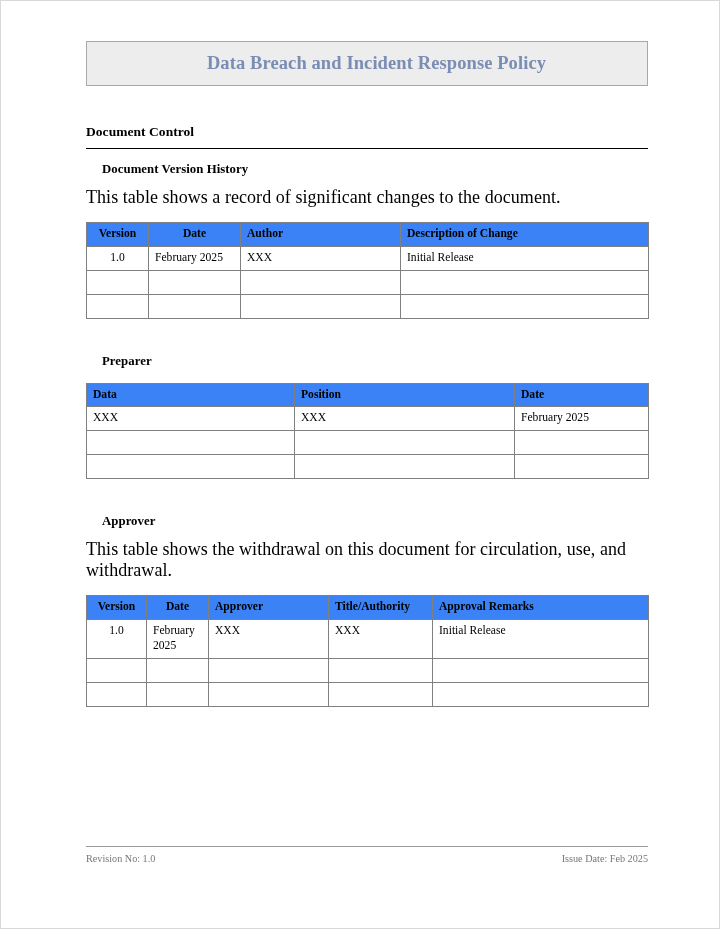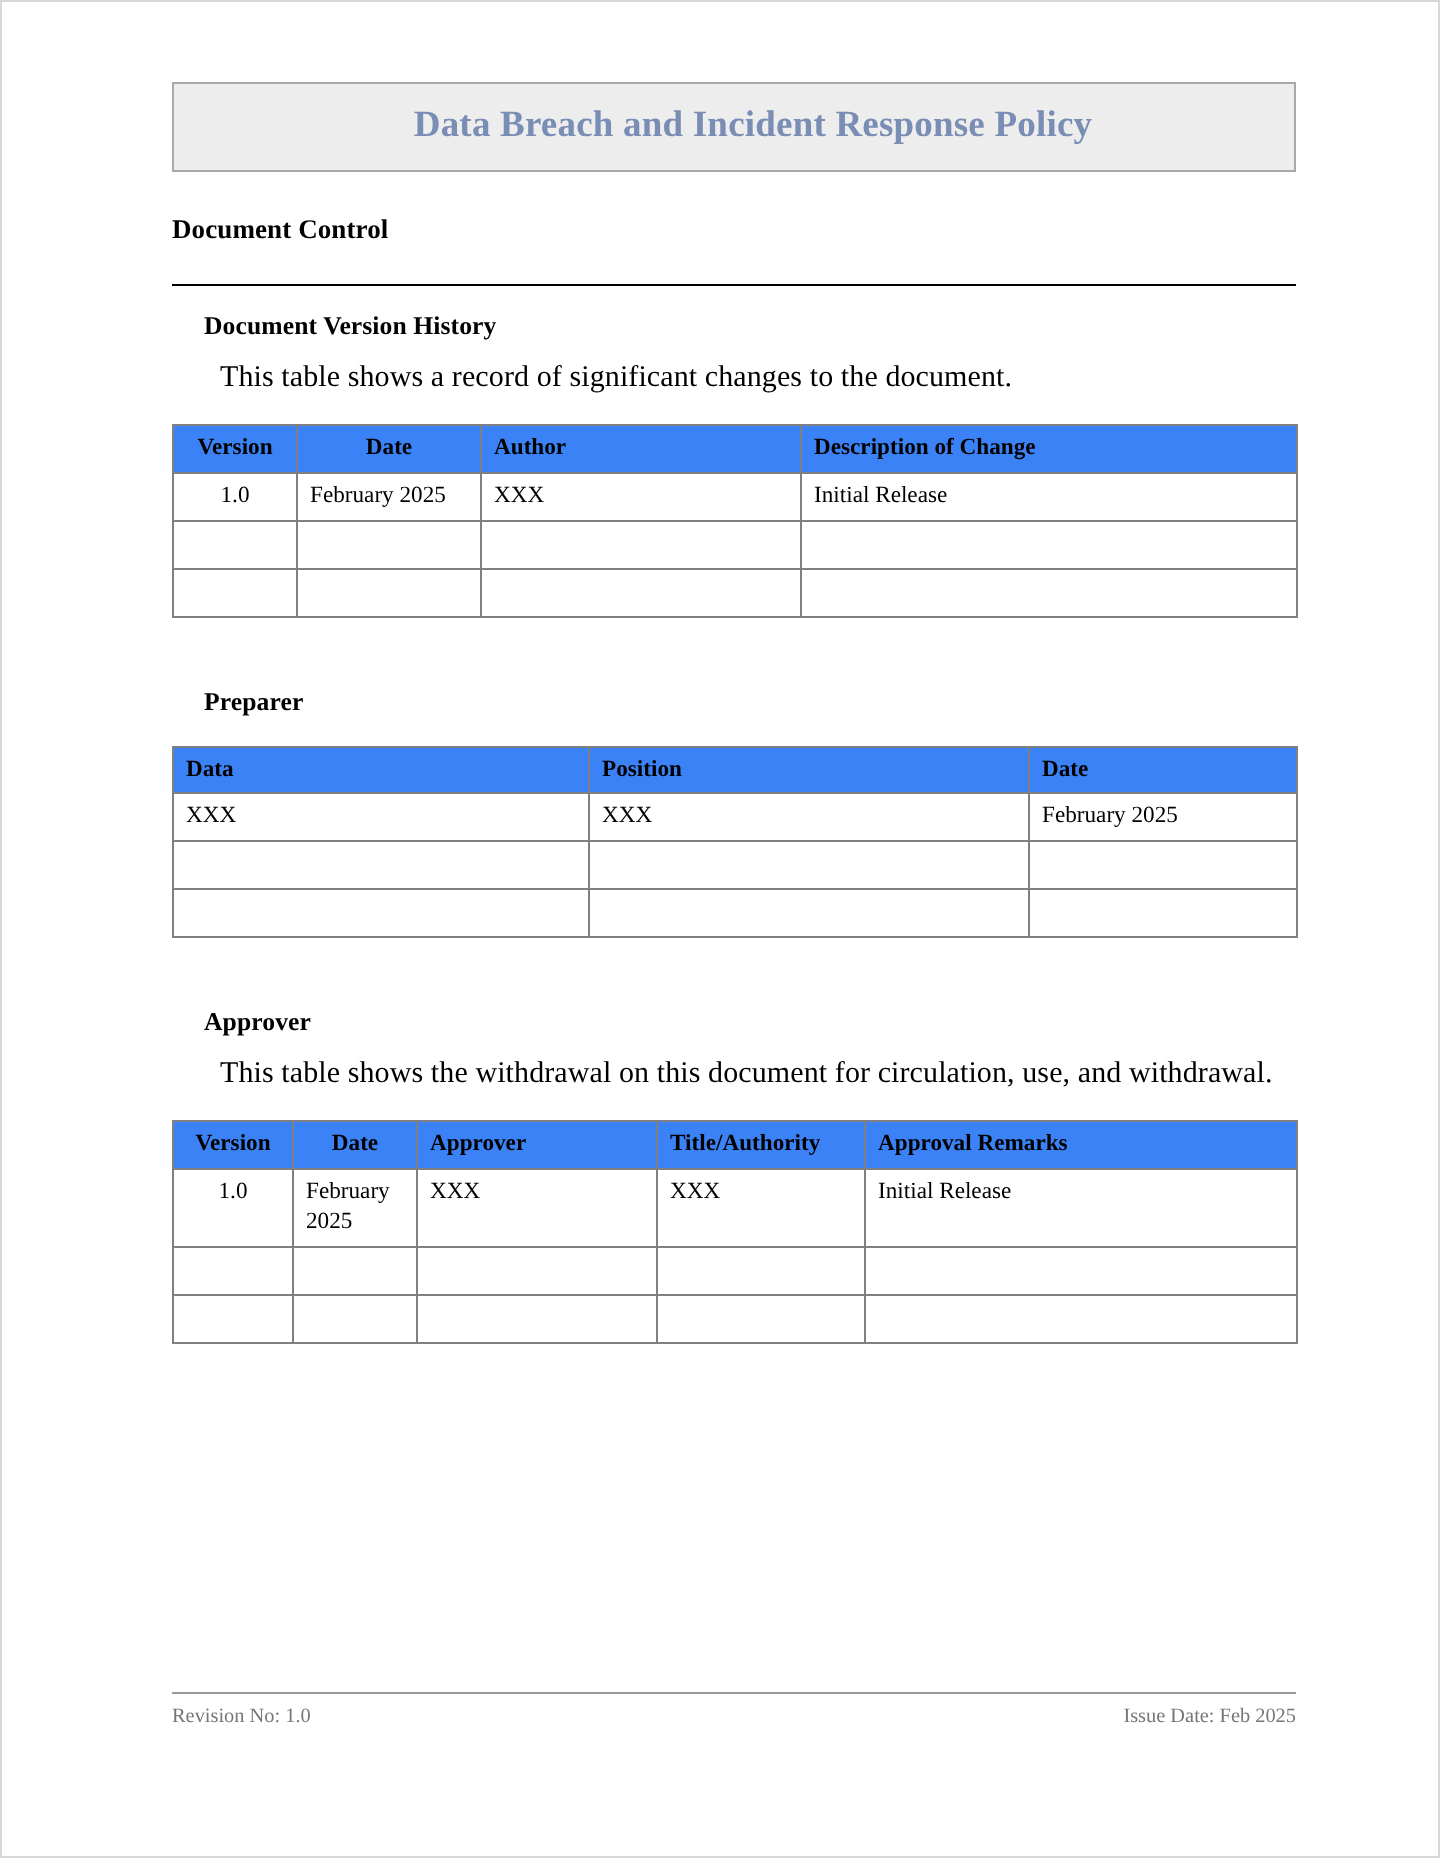--- a/index.html
+++ b/index.html
@@ -39,39 +39,38 @@
     font-size: 18.5px;
     font-weight: bold;
     color: #7a8db5;
     letter-spacing: 0.1px;
     text-align: center;
     margin-left: 19px;
   }
 
   
   .h1-rule {
-    margin-top: 21px;
+    margin-top: 38px;
     font-size: 13.5px;
     font-weight: bold;
-    padding-bottom: 19px;
+    padding-bottom: 8px;
     border-bottom: 1.6px solid #000000;
     letter-spacing: 0.05px;
   }
   .h2 {
     font-size: 12.8px;
     font-weight: bold;
     margin-top: 13px;
     letter-spacing: 0.05px;
     margin-left: 16px;
   }
   .para {
-    font-size: 15px;
+    font-size: 18px;
     margin-top: 10px;
     letter-spacing: 0.05px;
-    margin-left: 24px;
   }
 
   
   table.doc-table {
     border-collapse: collapse;
     width: 562px;
     margin-top: 14px;
     table-layout: fixed;
   }
   table.doc-table th,

